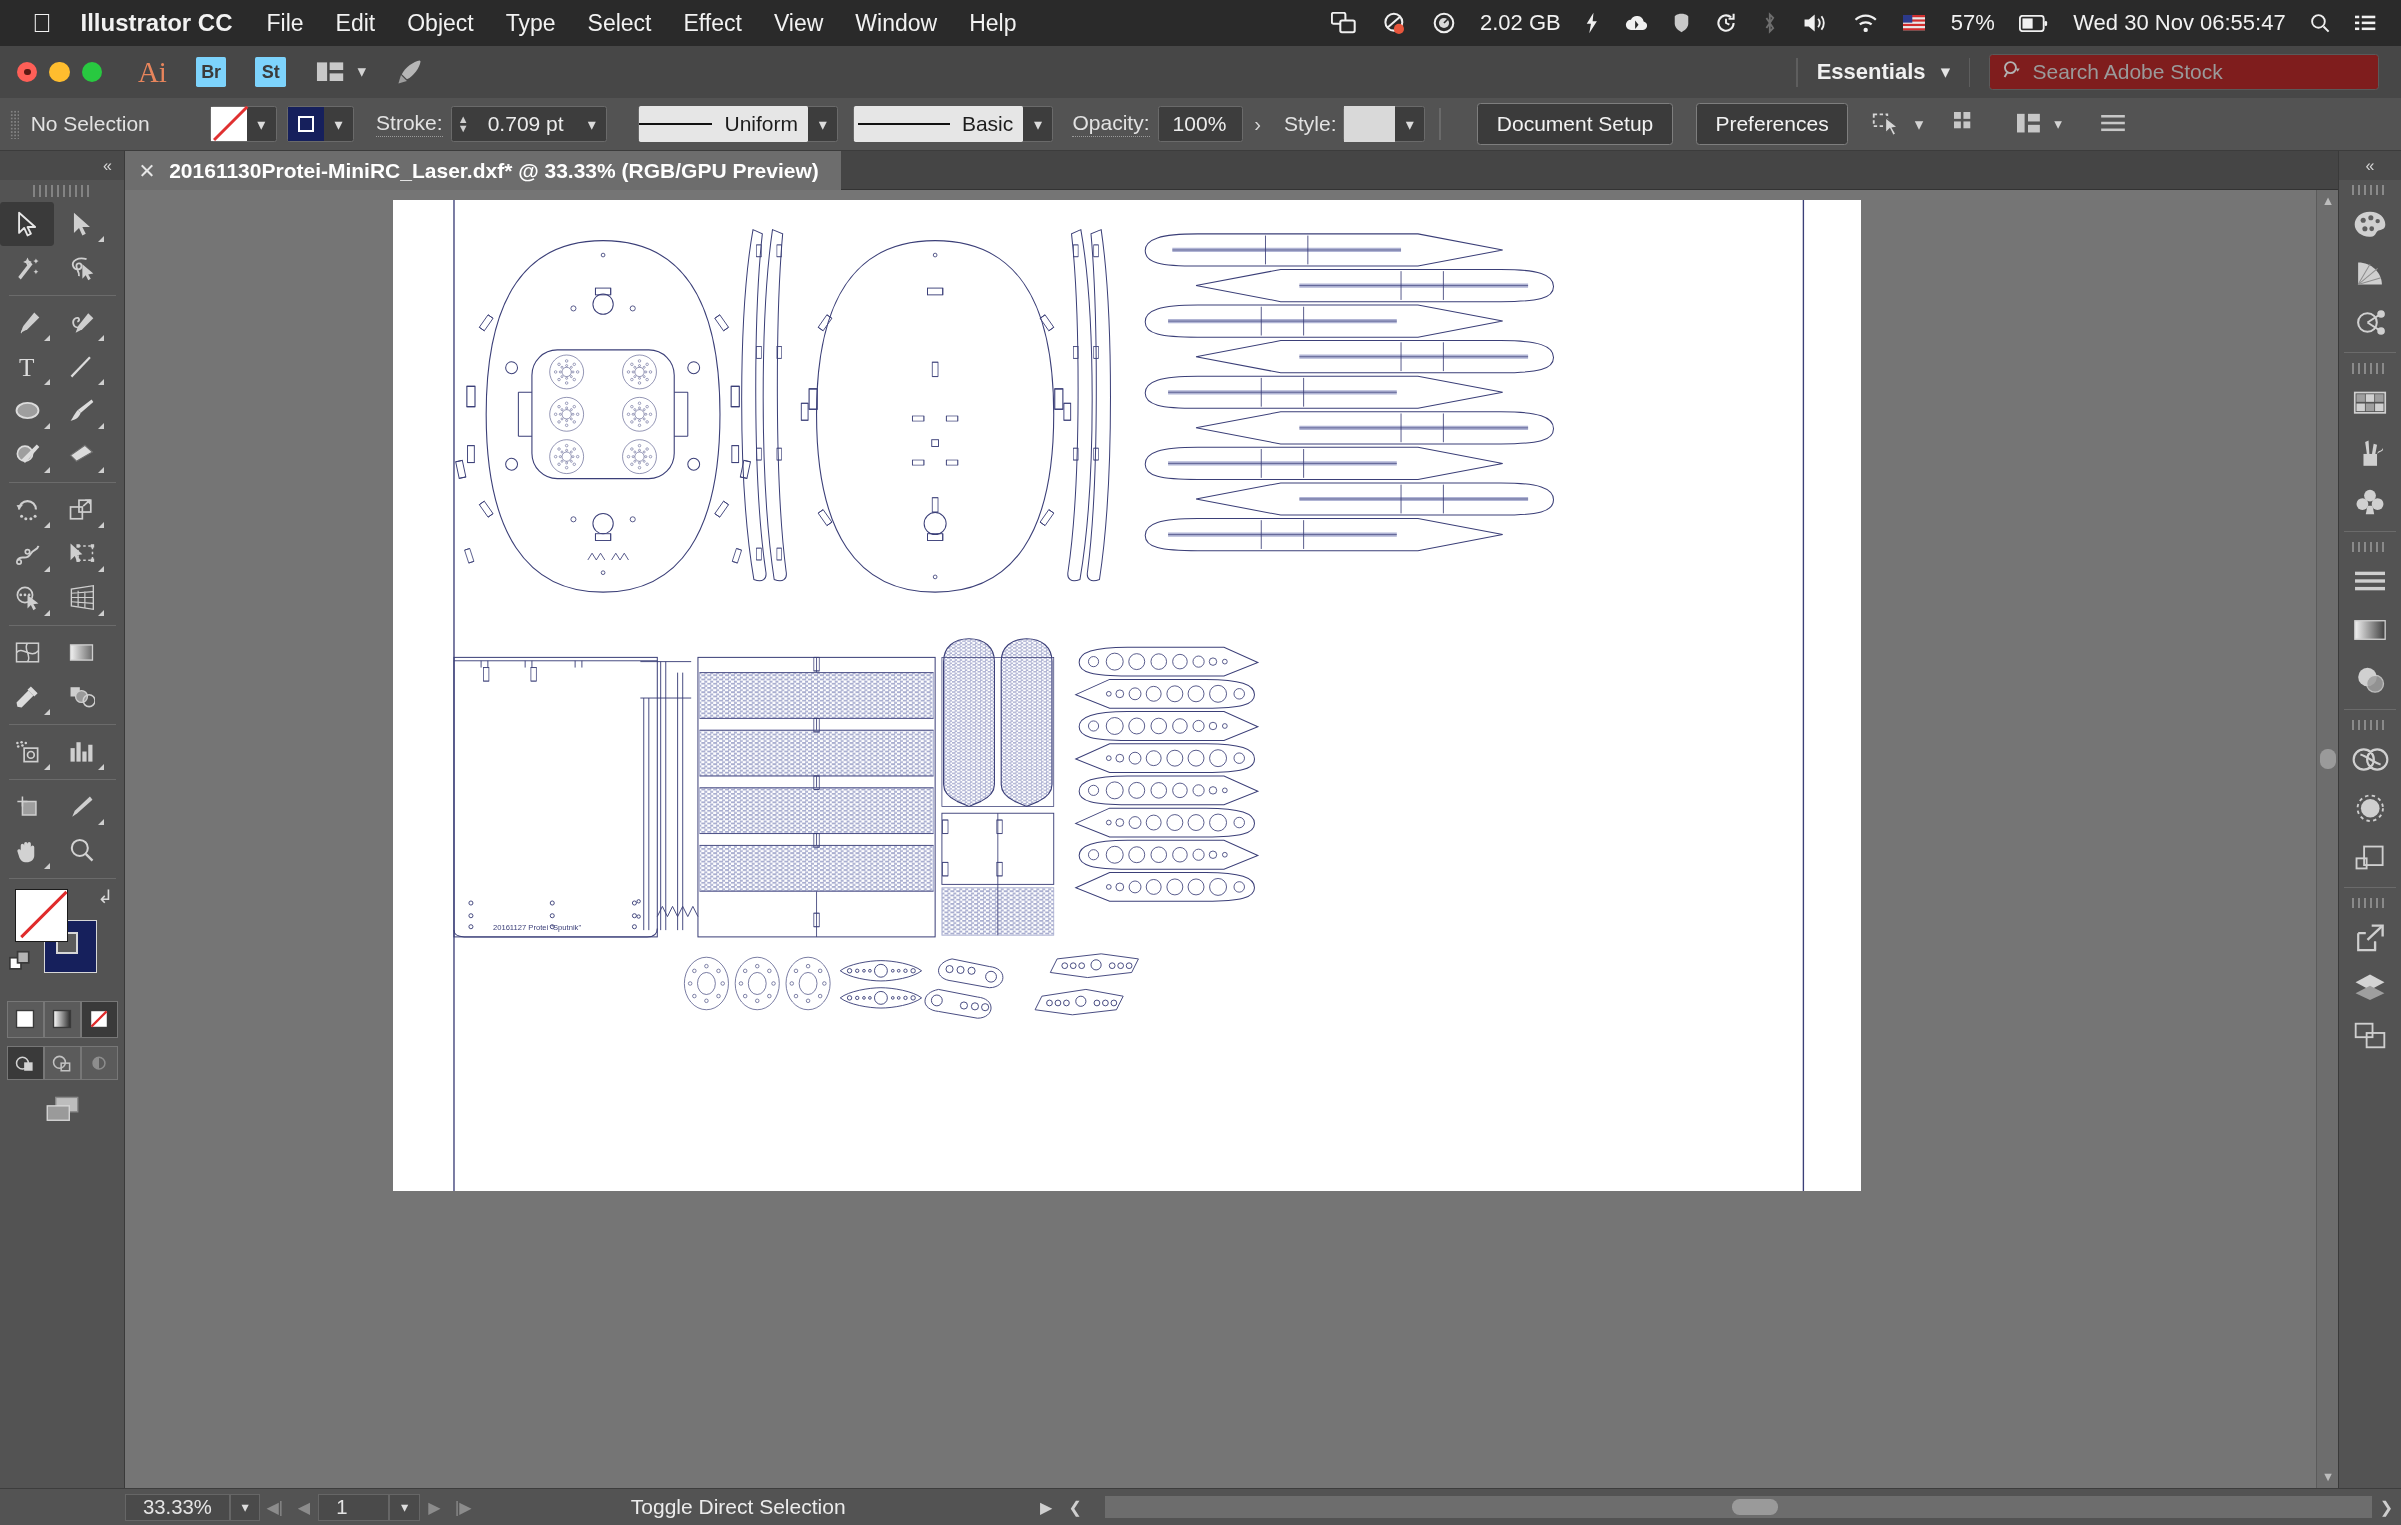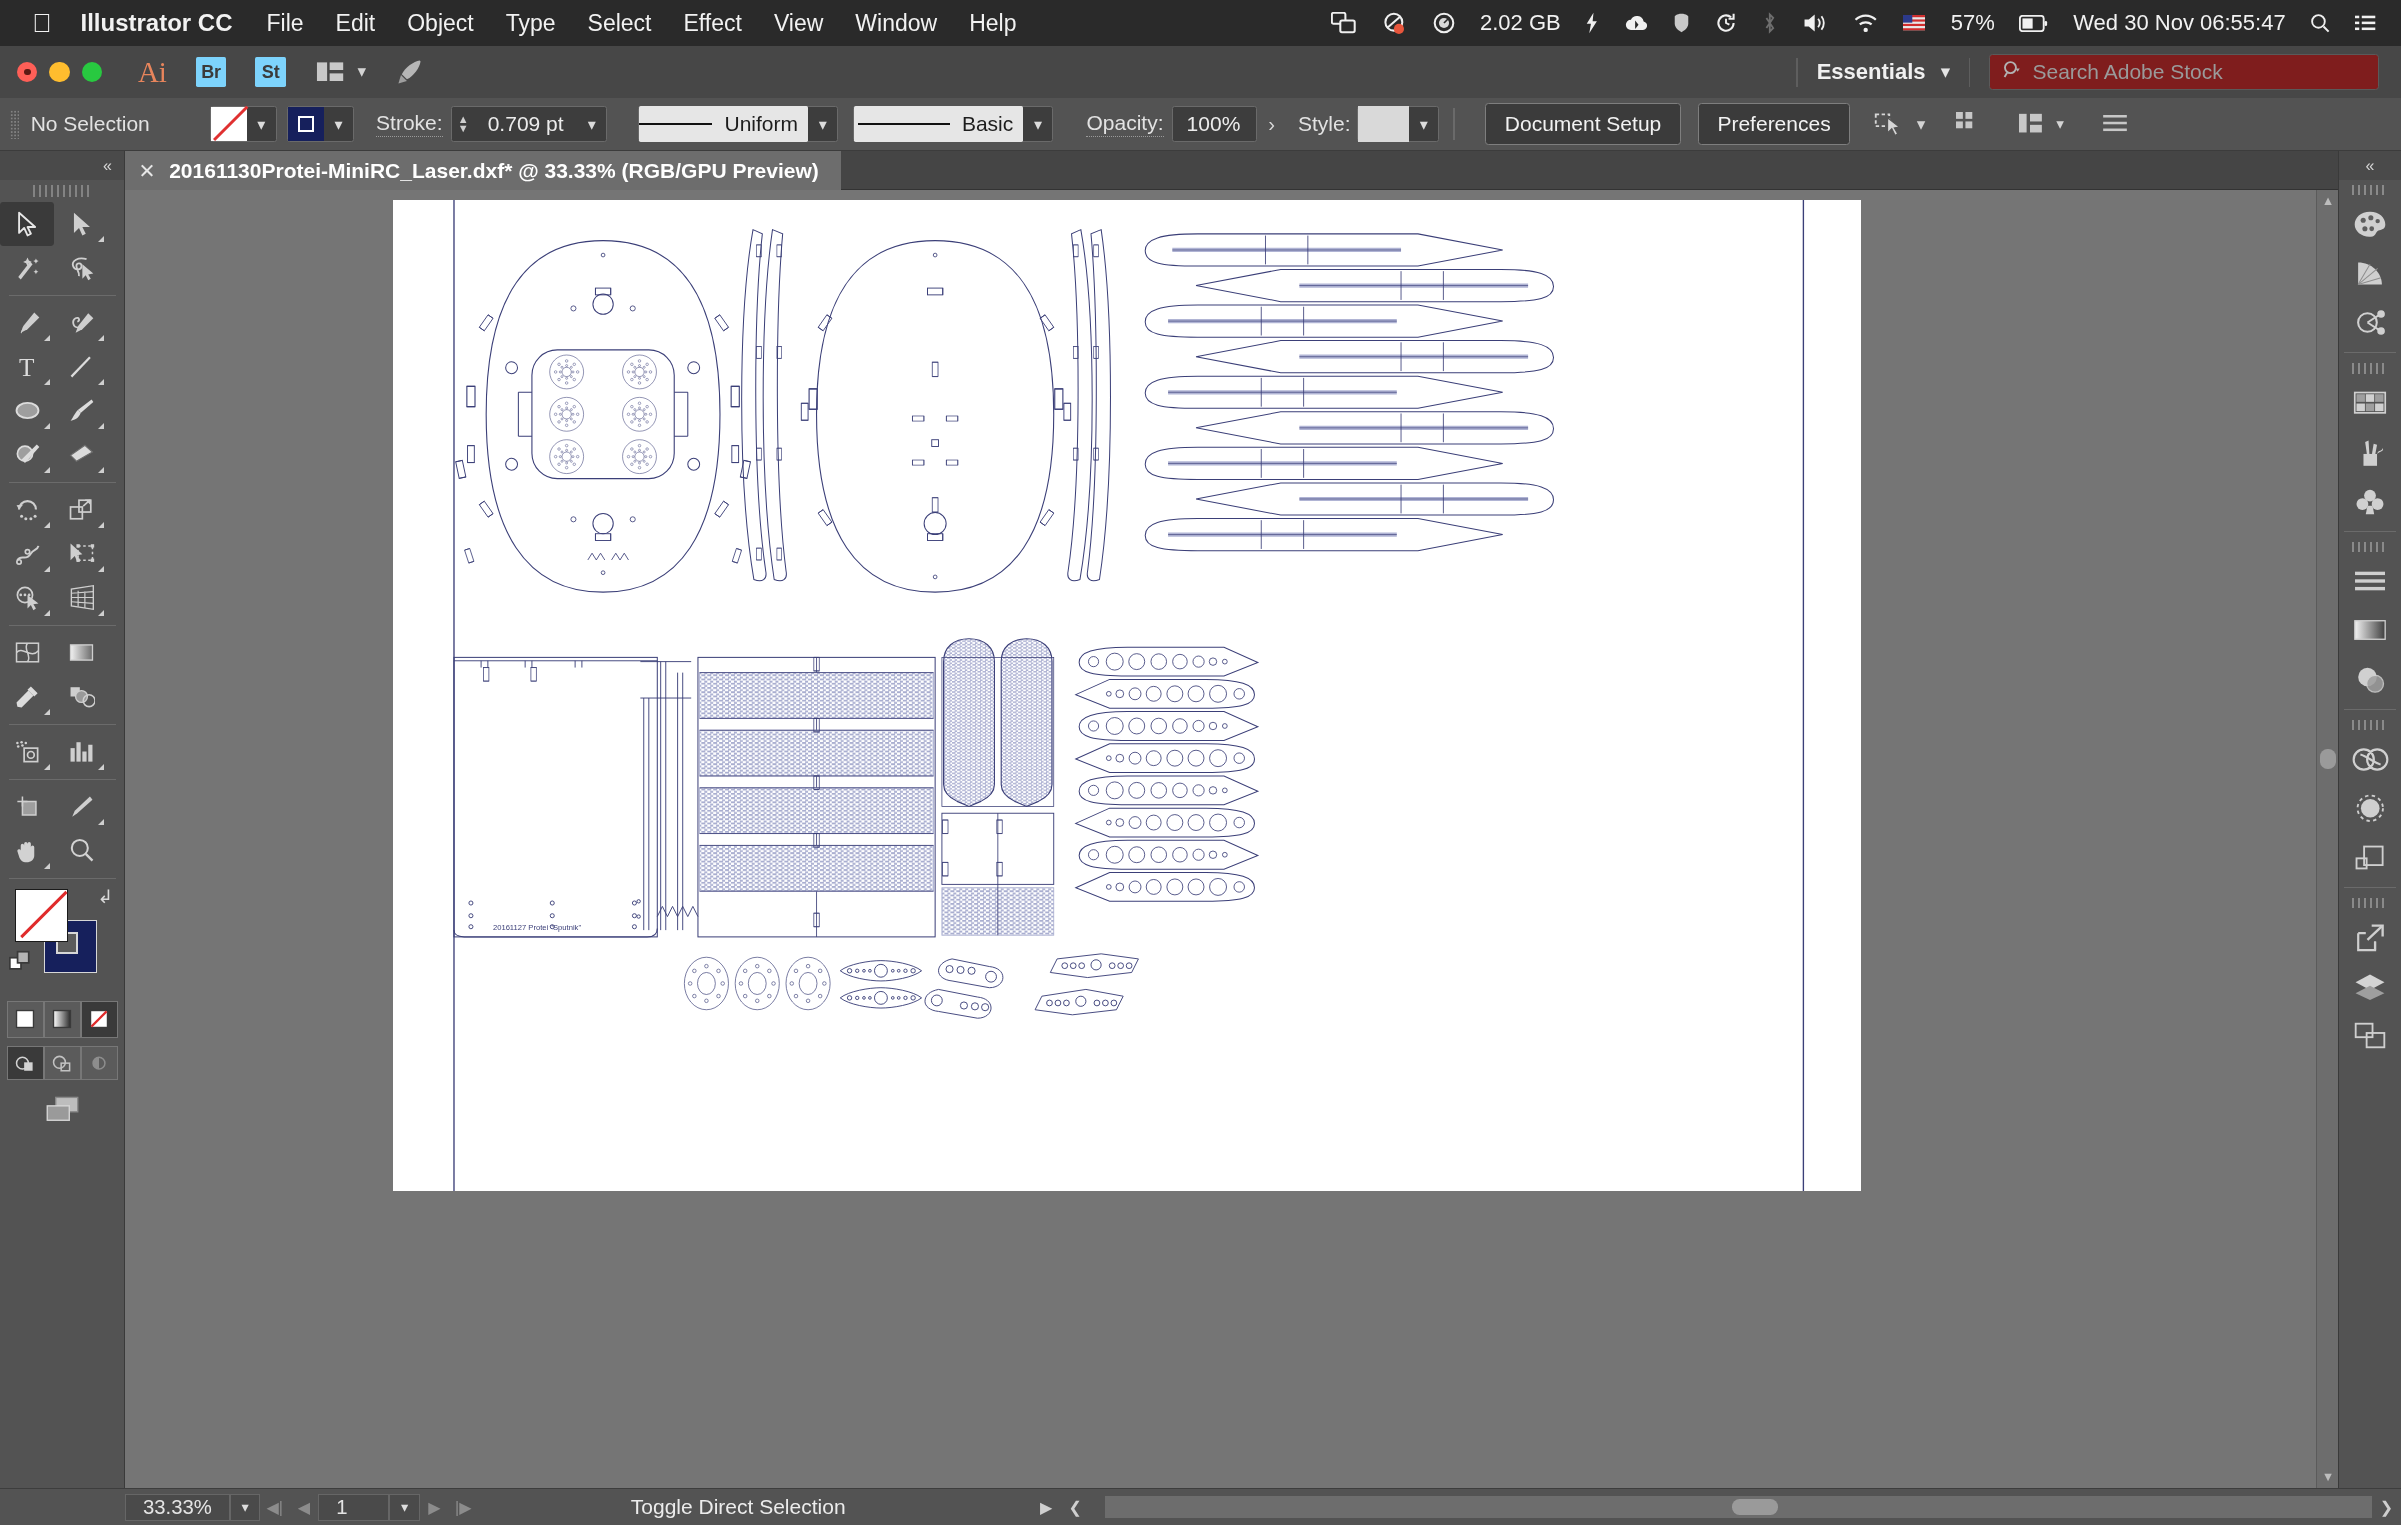--- a/index.html
+++ b/index.html
@@ -76,21 +76,21 @@
               color:#dcdcdc; font-size: 16px; }
   .numbox { background:#3d3d3d; border:0.8px solid #6a6a6a; border-radius:2.5px; height:36px;
             display:flex; align-items:center; margin-left:8.5px; }
   .numbox .val { color:#ececec; font-size:21px; padding: 0 13.6px; min-width: 83px; }
   .spin { display:flex; flex-direction:column; align-items:center; justify-content:center;
           width:22px; color:#cfcfcf; font-size:11px; line-height:9.3px; padding:0 3.4px;}
   .dropwhite { background:#e6e6e6; border-radius:1.7px; height:36px; display:flex; align-items:center;
                justify-content:flex-end; padding-right:10.2px; color:#1d1d1d; font-size:21px; }
   .dropwhite .line { width:92px; height:2.5px; background:#111; margin-right:12px; }
   .btnDark { background:#3b3b3b; border:0.8px solid #7e7e7e; border-radius:3.4px; color:#f2f2f2;
-             font-size:21px; padding: 7.6px 18.6px; margin-left: 17px; }
+             font-size:21px; padding: 7.6px 18.6px; margin-left: 23px; }
   .stylebox { width: 51px; height: 36px; background:#d9d9d9; border:0.8px solid #6a6a6a; margin-left:10.2px;}
 
   
   #tabbar {
     position: absolute; top: 151px; left: 125px; width: 2213px; height: 39px;
     background: #454545; border-bottom: 0.8px solid #333;
   }
   #doctab { height: 39px; background: #6d6d6d; display:inline-flex; align-items:center;
             padding: 0 22px 0 13.6px; }
   #doctab .x { color: #e7e7e7; font-size: 20.3px; margin-right: 13.6px; }
@@ -373,21 +373,21 @@
   </span>
 
   <span class="numbox" style="margin-left:15.3px;">
     <span class="dropwhite" style="width:169px;">
       <span class="line"></span>
       <span>Basic</span>
     </span>
     <span class="caretbtn">▾</span>
   </span>
 
-  <span class="lbl dotted" style="margin-left:33px;text-align:center;">Opacity:</span>
+  <span class="lbl dotted" style="margin-left:19px;text-align:center;">Opacity:</span>
   <span class="numbox">
     <span class="val">100%</span>
   </span>
   <span class="caretbtn" style="color:#d8d8d8;font-size:20.3px;">›</span>
 
   <span class="lbl" style="margin-left:12px;">Style:</span>
   <span class="numbox" style="margin-left:6.8px;">
     <span class="stylebox" style="margin-left:0;border:none;"></span>
     <span class="caretbtn">▾</span>
   </span>

